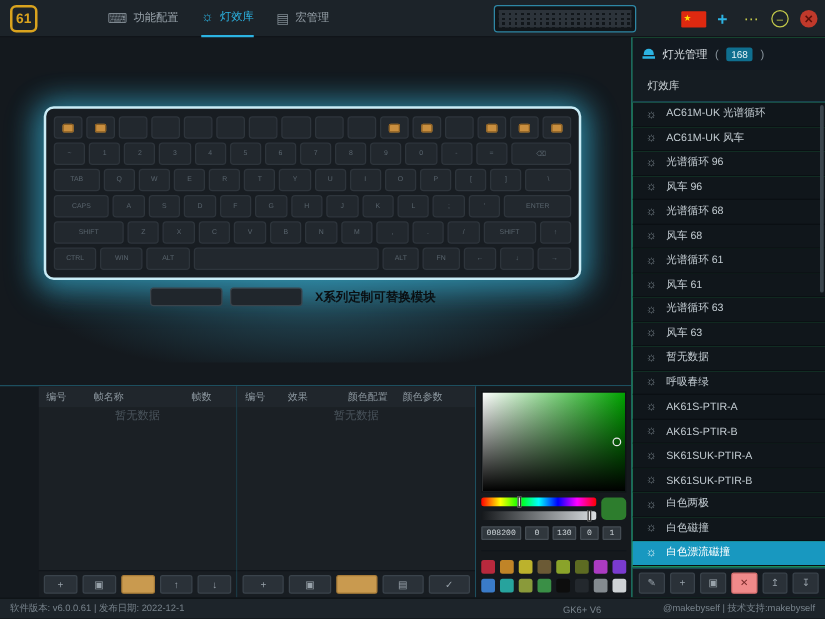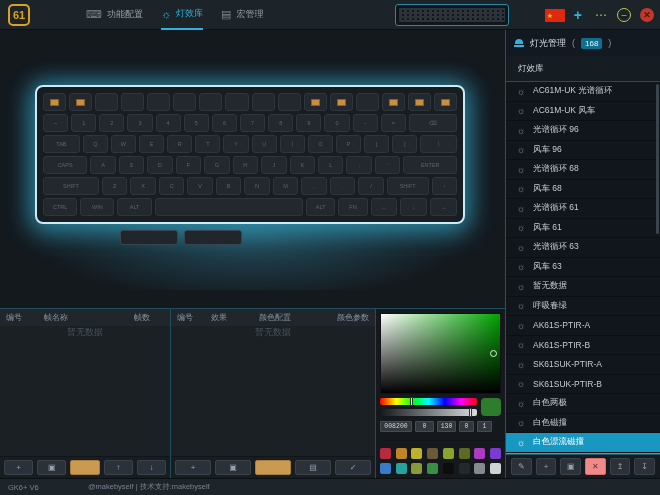--- a/index.html
+++ b/index.html
@@ -35,39 +35,39 @@
   .kbd{position:absolute;left:35px;top:55px;width:430px;padding:6px;background:#181d22;border:2px solid #c9ecf6;border-radius:8px;box-shadow:0 0 22px 4px rgba(60,199,240,.45),0 6px 26px 6px rgba(60,199,240,.30);}
   .krow{display:flex;gap:3px;margin-bottom:3px;}
   .krow:last-child{margin-bottom:0;}
   .key{position:relative;height:18px;background:#22282e;border:1px solid #2e353c;border-radius:3px;display:flex;align-items:center;justify-content:center;font-size:5.5px;color:#59646d;overflow:hidden;}
   .kicon{width:9px;height:7px;background:#c98f3f;border-radius:1.5px;box-shadow:inset 0 0 0 1px #8a5f23;}
   .modules{position:absolute;left:120px;top:200px;display:flex;gap:6px;}
   .mod{width:58px;height:15px;background:#20262c;border:1px solid #3a444c;border-radius:3px;}
   .stage-caption{position:absolute;left:252px;top:201px;font-size:10px;font-weight:bold;color:#0a0f12;}
 
   
-  .panels{position:absolute;top:278px;bottom:0;left:0;right:0;display:flex;border-top:1px solid #1d4f5f;}
+  .panels{position:absolute;top:278px;bottom:0;left:0;right:0;display:flex;border-top:1px solid #1d4f5f;padding-left:31px;}
   .panel{display:flex;flex-direction:column;border-right:1px solid #1d4f5f;background:#191e23;}
   .p-frames{width:171px;}
   .p-actions{width:205px;}
   .p-picker{width:129px;border-right:none;background:#15191d;padding:4px;}
   .p-head{height:17px;background:#20262c;display:flex;align-items:center;font-size:8px;color:#8a959d;padding:0 6px;gap:4px;}
   .p-body{flex:1;display:flex;align-items:flex-start;justify-content:center;background:#1b2025;}
   .empty{font-size:9px;color:#4a545c;}
   .p-tools{height:22px;display:flex;align-items:center;gap:4px;padding:0 4px;background:#181d22;border-top:1px solid #10151a;}
   .tbtn{flex:1;height:15px;background:#2a3138;border:1px solid #3a434b;border-radius:2px;color:#98a2aa;font-size:8px;display:flex;align-items:center;justify-content:center;cursor:pointer;}
   .tbtn.orange{background:#c99a4f;border-color:#a87c39;}
   .tbtn.pink{background:#ef8a8a;border-color:#d97070;color:#7a2b2b;}
   .p-frames .p-head span:nth-child(1){width:34px;}
   .p-frames .p-head span:nth-child(2){flex:1;}
   .p-frames .p-head span:nth-child(3){width:30px;text-align:left;}
   .p-actions .p-head span:nth-child(1){width:30px;}
   .p-actions .p-head span:nth-child(2){width:44px;}
   .p-actions .p-head span:nth-child(3){flex:1;}
-  .p-actions .p-head span:nth-child(4){width:52px;text-align:right;}
+  .p-actions .p-head span:nth-child(4){width:52px;text-align:left;}
 
   
   .sv{position:relative;width:100%;height:92px;border:1px solid #0e1215;background:linear-gradient(to top,#000,rgba(0,0,0,0)),linear-gradient(to right,#fff,#00a400);}
   .sv-marker{position:absolute;right:3px;top:36px;width:7px;height:7px;border:1px solid #e8e8e8;border-radius:50%;}
   .slider-zone{position:relative;margin-top:4px;width:100%;padding-right:24px;}
   .hue{position:relative;height:7px;border-radius:2px;background:linear-gradient(90deg,#f00,#ff0,#0f0,#0ff,#00f,#f0f,#f00);}
   .hue-marker{position:absolute;left:31%;top:-1px;width:3px;height:9px;background:#e8e8e8;border:1px solid #333;}
   .bright{position:relative;height:7px;margin-top:4px;border-radius:2px;background:linear-gradient(90deg,#15181b,#d9dde0);}
   .bright-marker{position:absolute;left:92%;top:-1px;width:3px;height:9px;background:#e8e8e8;border:1px solid #333;}
   .cur-color{position:absolute;right:0;top:0;width:20px;height:18px;border-radius:4px;background:#2d7d2d;}
@@ -393,20 +393,21 @@
               </div>
               <div class="key" style="flex: 1 1 0px;">
                 <span>→</span>
               </div>
             </div>
           </div>
         <div class="modules">
           <div class="mod"></div>
           <div class="mod"></div>
         </div>
+        <div class="stage-caption">X系列定制可替换模块</div>
       </div>
 
       <div class="panels">
 
         <div class="panel p-frames">
           <div class="p-head">
               <span>编号</span>
               <span>帧名称</span>
               <span>帧数</span>
             </div>
@@ -582,17 +583,18 @@
           <div class="tbtn">▣</div>
           <div class="tbtn pink">✕</div>
           <div class="tbtn">↥</div>
           <div class="tbtn">↧</div>
         </div>
     </div>
 
   </div>
 
   <div class="statusbar">
+    <span class="st-left">软件版本: v6.0.0.61 | 发布日期: 2022-12-1</span>
     <span class="st-center">GK6+ V6</span>
     <span class="st-right">@makebyself | 技术支持:makebyself</span>
   </div>
 
 </div>
 
 </body></html>

